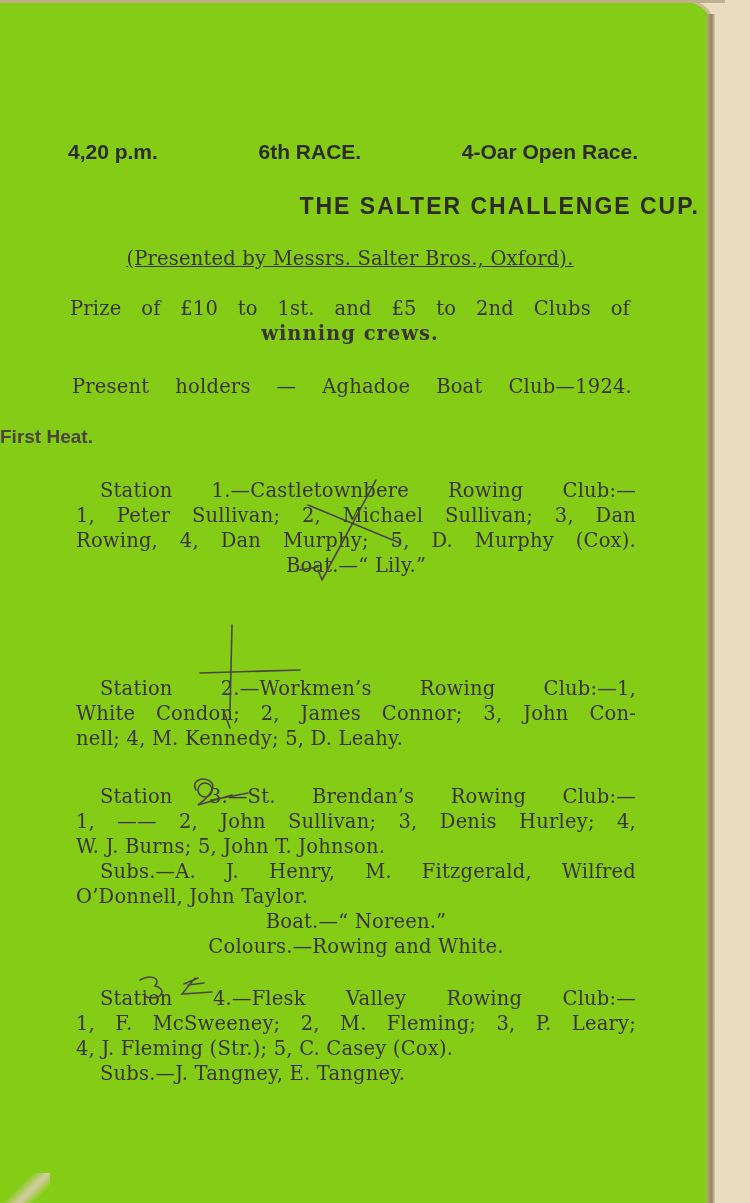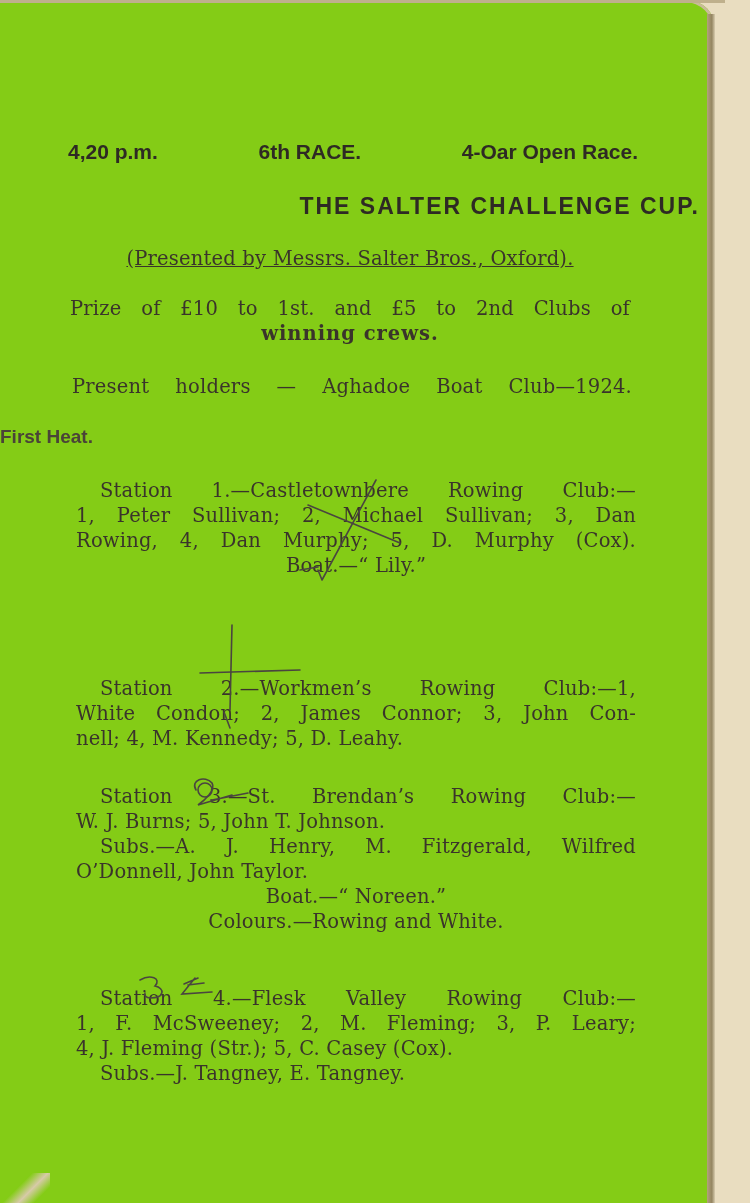--- a/index.html
+++ b/index.html
@@ -175,20 +175,21 @@
   </div>
 
   <div class="station serif" id="station-2">
     <span class="line first">Station 2.—Workmen’s Rowing Club:—1,</span>
     <span class="line">White Condon; 2, James Connor; 3, John Con-</span>
     <span class="line left">nell; 4, M. Kennedy; 5, D. Leahy.</span>
   </div>
 
   <div class="station serif" id="station-3">
     <span class="line first">Station 3.—St. Brendan’s Rowing Club:—</span>
+    <span class="line">1, —— 2, John Sullivan; 3, Denis Hurley; 4,</span>
     <span class="line left">W. J. Burns; 5, John T. Johnson.</span>
     <span class="line subs">Subs.—A. J. Henry, M. Fitzgerald, Wilfred</span>
     <span class="line left">O’Donnell, John Taylor.</span>
     <span class="line center">Boat.—“ Noreen.”</span>
     <span class="line center">Colours.—Rowing and White.</span>
   </div>
 
   <div class="station serif" id="station-4">
     <span class="line first">Station 4.—Flesk Valley Rowing Club:—</span>
     <span class="line">1, F. McSweeney; 2, M. Fleming; 3, P. Leary;</span>

